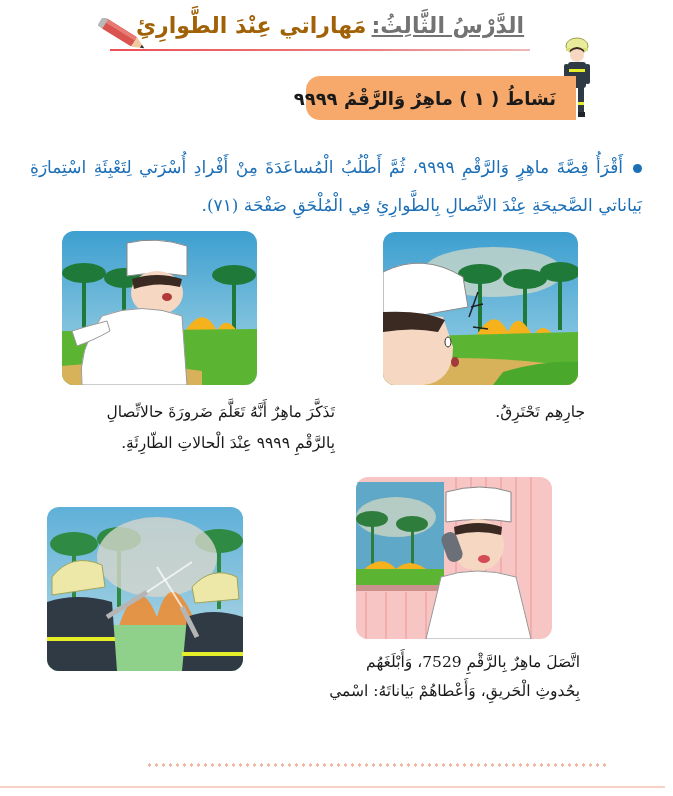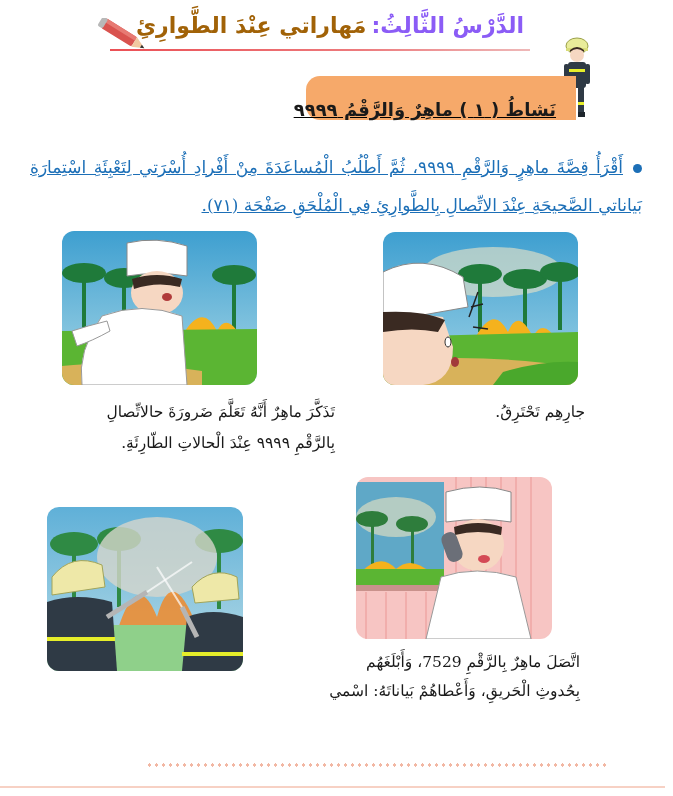--- a/index.html
+++ b/index.html
@@ -3,29 +3,29 @@
   <meta charset="utf-8">
   <style>
     html, body { margin: 0; padding: 0; }
     body {
       width: 673px; height: 796px; background: #ffffff; position: relative; overflow: hidden;
       font-family: "DejaVu Sans", sans-serif;
     }
     .abs { position: absolute; }
     .title-bar { left: 95px; top: 6px; width: 470px; height: 44px; direction: rtl; text-align: center; }
     .title-text { font-weight: bold; font-size: 22px; line-height: 40px; white-space: nowrap; }
-    .title-blue { color: #8b5cf6; }
+    .title-blue { color: #737373; text-decoration: underline; }
     .title-red { color: #a16207; }
     .title-line { left: 110px; top: 49px; width: 420px; height: 2px; background: linear-gradient(90deg, #e6242b 0%, #e85a5d 60%, #eaa6a6 100%); opacity: .8; }
     .activity-pill {
       left: 306px; top: 76px; width: 270px; height: 44px; background: #f6a96a;
-      border-radius: 14px 0 0 14px; direction: rtl; display: flex; align-items: flex-end; padding-right: 20px; box-sizing: border-box; text-decoration: underline;
+      border-radius: 14px 0 0 14px; direction: rtl; display: flex; align-items: center; padding-right: 20px; box-sizing: border-box;
     }
     .activity-text { font-weight: bold; font-size: 18px; color: #1a1a1a; white-space: nowrap; }
-    .instruction { left: 30px; top: 148px; width: 612px; direction: rtl; color: #1c6fb7; font-family: "DejaVu Serif", serif; font-size: 17px; line-height: 38px; text-align: justify; text-decoration: underline; }
+    .instruction { left: 30px; top: 148px; width: 612px; direction: rtl; color: #1c6fb7; font-family: "DejaVu Serif", serif; font-size: 17px; line-height: 38px; text-align: justify; }
     .bullet { display: inline-block; width: 9px; height: 9px; background: #1c6fb7; border-radius: 50%; margin-left: 10px; vertical-align: middle; }
     .panel { border-radius: 12px; overflow: hidden; }
     .caption { direction: rtl; font-family: "DejaVu Serif", serif; font-size: 15.5px; line-height: 31px; color: #1a1a1a; white-space: nowrap; }
     .dots { left: 146px; top: 763px; width: 460px; height: 4px; background-image: radial-gradient(circle, #f2b7a3 1.6px, transparent 1.8px); background-size: 7px 4px; }
     .footer-line { left: 0; top: 786px; width: 665px; height: 2px; background: #f7d1c4; }
   </style>
 </head>
 <body>
 
 <div class="abs title-bar">

